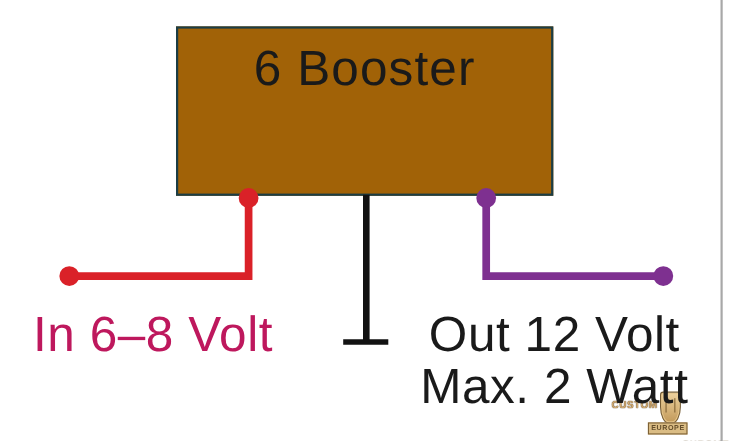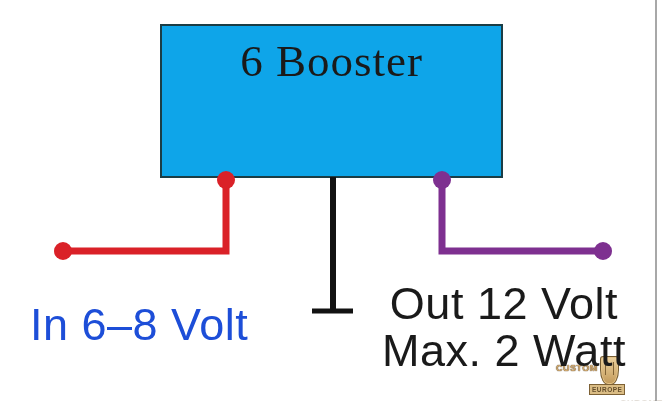--- a/index.html
+++ b/index.html
@@ -103,21 +103,21 @@
   .input-label  { left: 30px;  top: 280px; }
   .output-label { left: 382px; top: 280px; text-align: center; }
 </style>
 </head>
 <body>
 
 <div class="stage">
 
   <div class="scan-edge" style="background-color: rgb(168, 168, 168);"></div>
 
-  <div class="booster-box" style="background-color: #0ea5e9; border-color: rgb(27, 61, 69); font-family: Liberation Serif, serif;">
+  <div class="booster-box" style="background-color: #a16207; border-color: rgb(27, 61, 69);">
     <div class="booster-box-label" style="color: rgb(26, 26, 26);">6 Booster</div>
   </div>
 
   <svg class="wires" width="665" height="401" viewBox="0 0 665 401">
 
     <polyline points="63,251 226,251 226,180" fill="none" stroke-width="7" stroke="#da2128"></polyline>
     <circle cx="63" cy="251" r="9" fill="#da2128"></circle>
     <circle cx="226" cy="180" r="9" fill="#da2128"></circle>
 
     <polyline points="442,180 442,251 603,251" fill="none" stroke-width="7" stroke="#7e3090"></polyline>
@@ -128,20 +128,20 @@
     <line x1="312" y1="311" x2="353" y2="311" stroke-width="5" stroke="#121212"></line>
   </svg>
 
   <div class="watermark">
     <span class="wm-text wm-custom" style="color: rgb(207, 165, 105);">CUSTOM</span>
     <span class="wm-shield"></span>
     <span class="wm-text wm-chrome" style="color: rgb(207, 165, 105); margin-top: 36px;">CHROME</span>
     <span class="wm-europe">EUROPE</span>
   </div>
 
-  <div class="label input-label" style="color: #1d4ed8; margin-top: 21px;">In 6–8 Volt</div>
+  <div class="label input-label" style="color: #be185d;">In 6–8 Volt</div>
 
   <div class="label output-label" style="color: rgb(26, 26, 26);">
     <div>Out 12 Volt</div>
     <div>Max. 2 Watt</div>
   </div>
 
 </div>
 
 </body></html>

